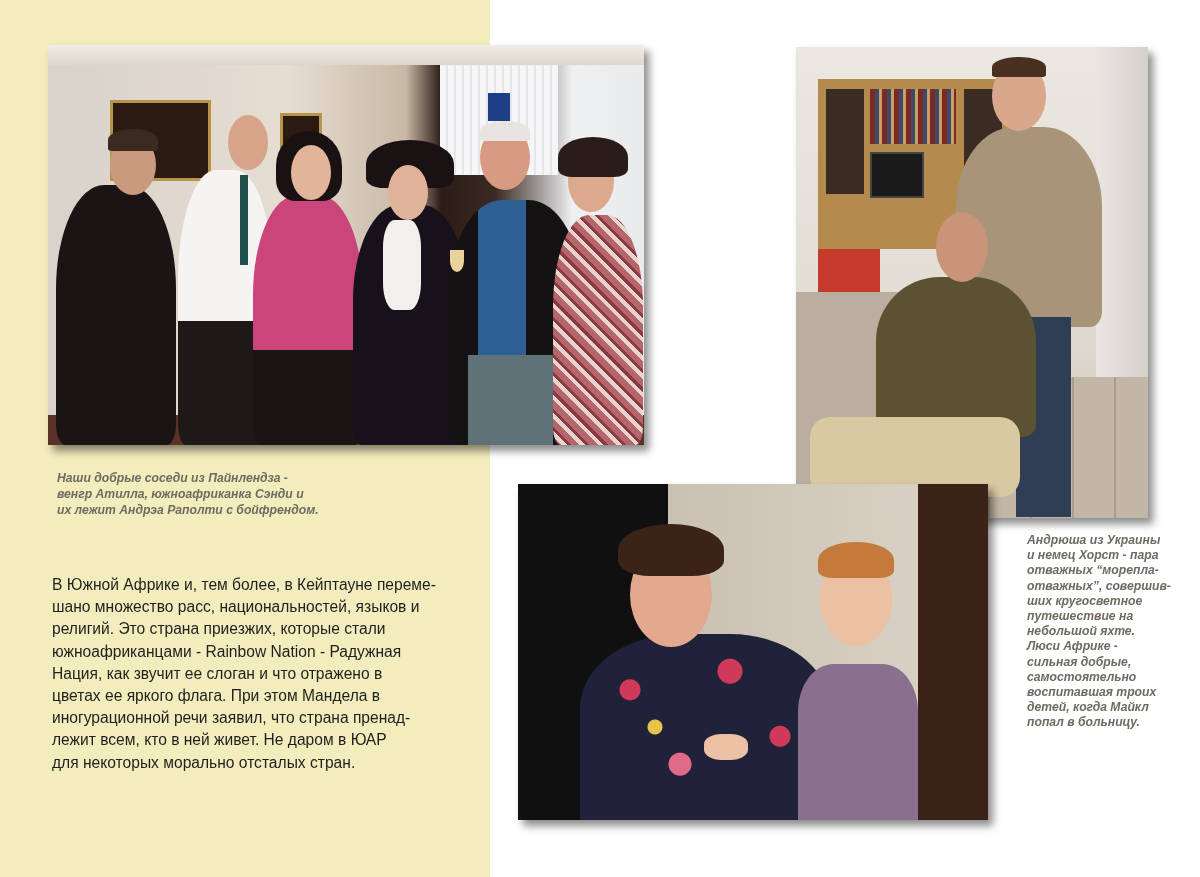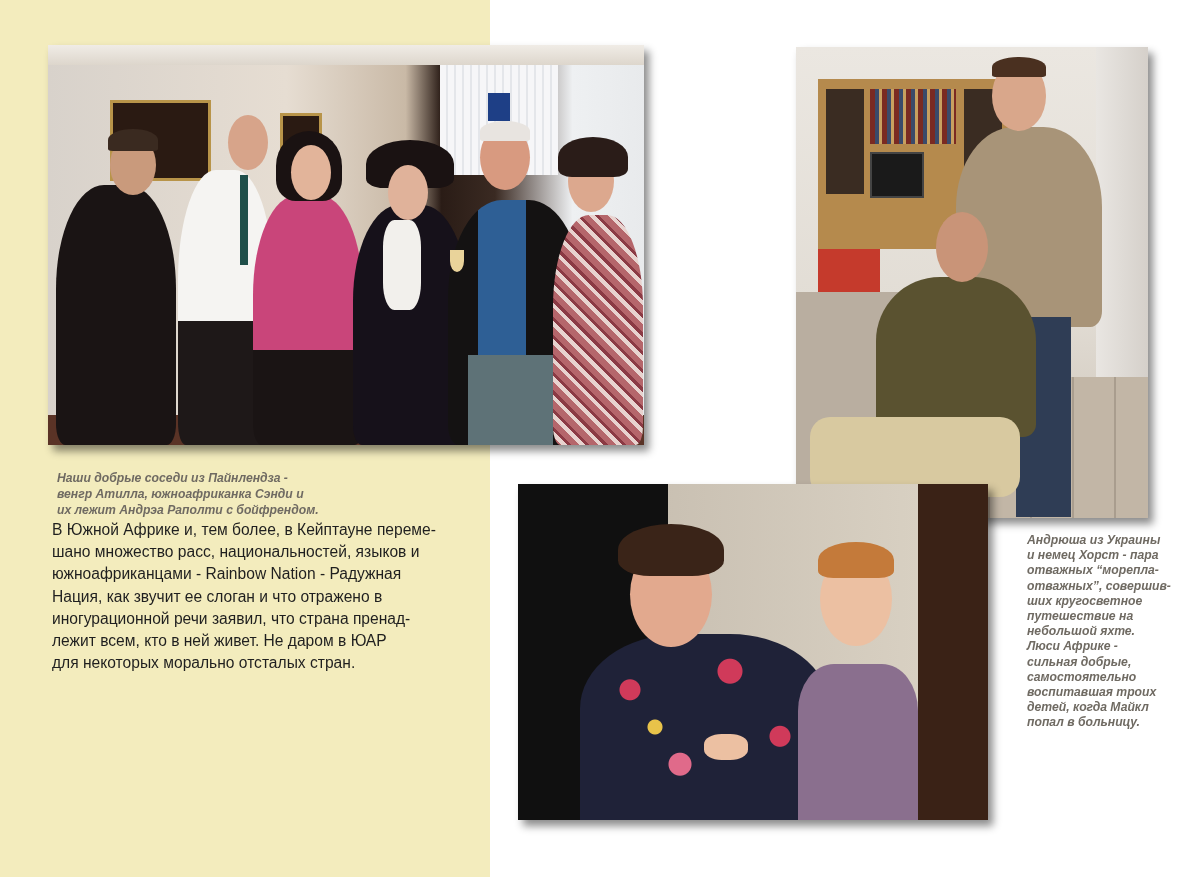--- a/index.html
+++ b/index.html
@@ -3,21 +3,21 @@
 <meta charset="utf-8">
 <style>
   html,body{margin:0;padding:0;}
   body{width:1200px;height:877px;position:relative;overflow:hidden;background:#ffffff;font-family:"Liberation Sans",sans-serif;}
   .cream{position:absolute;left:0;top:0;width:490px;height:877px;background:#f3ecbd;}
   .photo{position:absolute;overflow:hidden;box-shadow:5px 6px 8px rgba(0,0,0,0.45);}
   .photo .layer{position:absolute;}
   .caption{position:absolute;font-family:"Liberation Sans",sans-serif;font-weight:bold;font-style:italic;color:#6f6a62;}
   .cap1{left:43px;top:470px;width:300px;font-size:12.2px;line-height:16px;}
   .cap2{left:1013px;top:533px;width:180px;font-size:12.2px;line-height:15.2px;}
-  .body-text{position:absolute;left:38px;top:519px;width:440px;font-size:15.6px;line-height:22.2px;color:#1f1f1f;}
+  .body-text{position:absolute;left:38px;top:574px;width:440px;font-size:15.6px;line-height:22.2px;color:#1f1f1f;}
   .line{display:block;white-space:nowrap;margin-left:14px;}
   
   .fig{position:absolute;border-radius:40% 40% 8% 8%;}
   .head{position:absolute;border-radius:50%;}
 </style>
 </head>
 <body>
 
 <div class="cream"></div>
 
@@ -87,22 +87,24 @@
 
 <div class="caption cap1">
   <span class="line">Наши добрые соседи из Пайнлендза -</span>
   <span class="line">венгр Атилла, южноафриканка Сэнди и</span>
   <span class="line">их лежит Андрэа Раполти с бойфрендом.</span>
 </div>
 
 <div class="body-text">
   <span class="line">В Южной Африке и, тем более, в Кейптауне переме-</span>
   <span class="line">шано множество расс, национальностей, языков и</span>
+  <span class="line">религий. Это страна приезжих, которые стали</span>
   <span class="line">южноафриканцами - Rainbow Nation - Радужная</span>
   <span class="line">Нация, как звучит ее слоган и что отражено в</span>
+  <span class="line">цветах ее яркого флага. При этом Мандела в</span>
   <span class="line">иногурационной речи заявил, что страна пренад-</span>
   <span class="line">лежит всем, кто в ней живет. Не даром в ЮАР</span>
   <span class="line">для некоторых морально отсталых стран.</span>
 </div>
 
 <div class="caption cap2">
   <span class="line">Андрюша из Украины</span>
   <span class="line">и немец Хорст - пара</span>
   <span class="line">отважных “морепла-</span>
   <span class="line">отважных”, совершив-</span>

